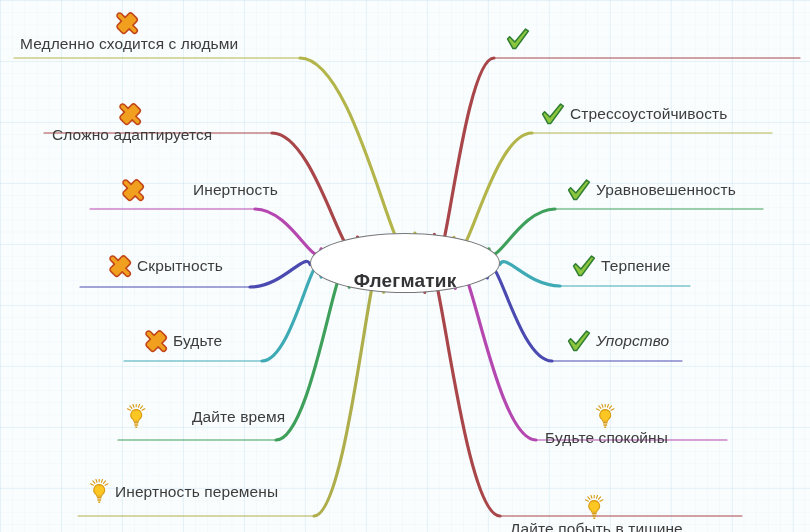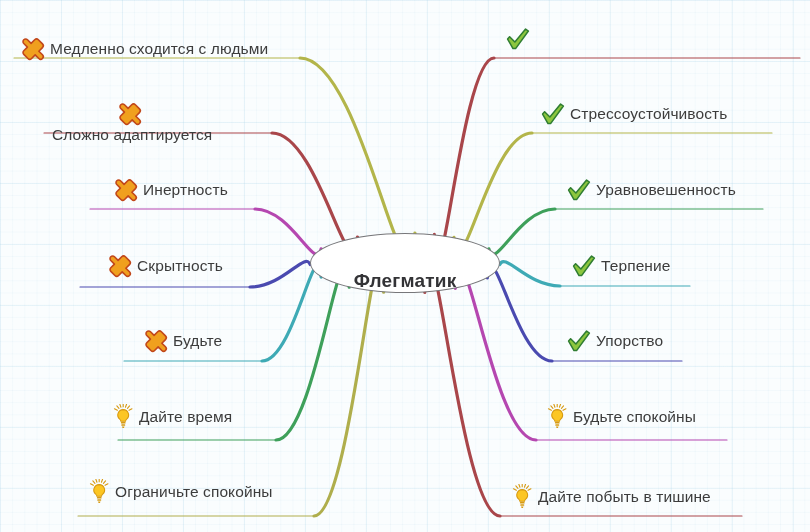--- a/index.html
+++ b/index.html
@@ -131,37 +131,37 @@
         <line x1="727" y1="440" x2="536" y2="440" stroke="#b547b0" stroke-width="1.15" stroke-linecap="round"></line>
         <path d="M 536 440 C 491.63828155618495 440, 461.7949436939821 194.4751374732023, 455.34 288.44" fill="none" stroke="#b547b0" stroke-width="3.2" stroke-linecap="round"></path>
       </g>
       <g>
         <line x1="742" y1="516" x2="500" y2="516" stroke="#a9464a" stroke-width="1.15" stroke-linecap="round"></line>
         <path d="M 500 516 C 458.6133858452279 516, 430.7714817774722 153.67797339566292, 424.75 292.34" fill="none" stroke="#a9464a" stroke-width="3.2" stroke-linecap="round"></path>
       </g>
     </svg>
 
   <div id="node-layer">
-      <div class="node" style="left: 20px; top: 36px; height: 26px;">
+      <div class="node" style="left: 20px; top: 10px; height: 26px; flex-direction: column;">
         <svg class="node-icon" width="26" height="26" viewBox="0 0 26 26">
           <g transform="rotate(45 13 13)">
             <path d="M10.1 2.4h5.8a2.6 2.6 0 0 1 2.6 2.6v5.1h5.1a2.6 2.6 0 0 1 2.6 2.6v0 a2.6 2.6 0 0 1-2.6 2.6h-5.1v5.1a2.6 2.6 0 0 1-2.6 2.6h-5.8a2.6 2.6 0 0 1-2.6-2.6v-5.1H2.4A2.6 2.6 0 0 1-0.2 12.7v0a2.6 2.6 0 0 1 2.6-2.6h5.1V5A2.6 2.6 0 0 1 10.1 2.4z" transform="translate(0.2 0.3)" fill="#f0a01e" stroke="#c1471a" stroke-width="1.6" stroke-linejoin="round"></path>
           </g>
         </svg>
         <span class="node-label">Медленно сходится с людьми</span>
       </div>
       <div class="node" style="left: 52px; top: 101px; height: 26px; flex-direction: column;">
         <svg class="node-icon" width="26" height="26" viewBox="0 0 26 26">
           <g transform="rotate(45 13 13)">
             <path d="M10.1 2.4h5.8a2.6 2.6 0 0 1 2.6 2.6v5.1h5.1a2.6 2.6 0 0 1 2.6 2.6v0 a2.6 2.6 0 0 1-2.6 2.6h-5.1v5.1a2.6 2.6 0 0 1-2.6 2.6h-5.8a2.6 2.6 0 0 1-2.6-2.6v-5.1H2.4A2.6 2.6 0 0 1-0.2 12.7v0a2.6 2.6 0 0 1 2.6-2.6h5.1V5A2.6 2.6 0 0 1 10.1 2.4z" transform="translate(0.2 0.3)" fill="#f0a01e" stroke="#c1471a" stroke-width="1.6" stroke-linejoin="round"></path>
           </g>
         </svg>
         <span class="node-label">Сложно адаптируется</span>
       </div>
-      <div class="node" style="left: 113px; top: 177px; height: 26px;">
+      <div class="node" style="left: 120px; top: 177px; height: 26px; gap: 43px;">
         <svg class="node-icon" width="26" height="26" viewBox="0 0 26 26">
           <g transform="rotate(45 13 13)">
             <path d="M10.1 2.4h5.8a2.6 2.6 0 0 1 2.6 2.6v5.1h5.1a2.6 2.6 0 0 1 2.6 2.6v0 a2.6 2.6 0 0 1-2.6 2.6h-5.1v5.1a2.6 2.6 0 0 1-2.6 2.6h-5.8a2.6 2.6 0 0 1-2.6-2.6v-5.1H2.4A2.6 2.6 0 0 1-0.2 12.7v0a2.6 2.6 0 0 1 2.6-2.6h5.1V5A2.6 2.6 0 0 1 10.1 2.4z" transform="translate(0.2 0.3)" fill="#f0a01e" stroke="#c1471a" stroke-width="1.6" stroke-linejoin="round"></path>
           </g>
         </svg>
         <span class="node-label">Инертность</span>
       </div>
       <div class="node" style="left: 107px; top: 253px; height: 26px;">
         <svg class="node-icon" width="26" height="26" viewBox="0 0 26 26">
           <g transform="rotate(45 13 13)">
@@ -171,21 +171,21 @@
         <span class="node-label">Скрытность</span>
       </div>
       <div class="node" style="left: 143px; top: 328px; height: 26px;">
         <svg class="node-icon" width="26" height="26" viewBox="0 0 26 26">
           <g transform="rotate(45 13 13)">
             <path d="M10.1 2.4h5.8a2.6 2.6 0 0 1 2.6 2.6v5.1h5.1a2.6 2.6 0 0 1 2.6 2.6v0 a2.6 2.6 0 0 1-2.6 2.6h-5.1v5.1a2.6 2.6 0 0 1-2.6 2.6h-5.8a2.6 2.6 0 0 1-2.6-2.6v-5.1H2.4A2.6 2.6 0 0 1-0.2 12.7v0a2.6 2.6 0 0 1 2.6-2.6h5.1V5A2.6 2.6 0 0 1 10.1 2.4z" transform="translate(0.2 0.3)" fill="#f0a01e" stroke="#c1471a" stroke-width="1.6" stroke-linejoin="round"></path>
           </g>
         </svg>
         <span class="node-label">Будьте</span>
       </div>
-      <div class="node" style="left: 111px; top: 404px; height: 26px;">
+      <div class="node" style="left: 124px; top: 404px; height: 26px; gap: 40px;">
         <svg class="node-icon" width="24" height="26" viewBox="0 0 24 26">
           <line x1="6.37" y1="6.30" x2="3.46" y2="4.75" stroke="#d79a12" stroke-width="1.1" stroke-linecap="round"></line>
           <line x1="7.96" y1="4.34" x2="5.84" y2="1.82" stroke="#d79a12" stroke-width="1.1" stroke-linecap="round"></line>
           <line x1="9.94" y1="3.20" x2="8.81" y2="0.10" stroke="#d79a12" stroke-width="1.1" stroke-linecap="round"></line>
           <line x1="12.20" y1="2.80" x2="12.20" y2="-0.50" stroke="#d79a12" stroke-width="1.1" stroke-linecap="round"></line>
           <line x1="14.46" y1="3.20" x2="15.59" y2="0.10" stroke="#d79a12" stroke-width="1.1" stroke-linecap="round"></line>
           <line x1="16.44" y1="4.34" x2="18.56" y2="1.82" stroke="#d79a12" stroke-width="1.1" stroke-linecap="round"></line>
           <line x1="18.03" y1="6.30" x2="20.94" y2="4.75" stroke="#d79a12" stroke-width="1.1" stroke-linecap="round"></line>
           <path d="M12.2 5.6a5.4 5.4 0 0 1 3.5 9.5c-.8.7-1.1 1.3-1.2 2.1h-4.6c-.1-.8-.4-1.4-1.2-2.1a5.4 5.4 0 0 1 3.5-9.5z" fill="#fcc623" stroke="#d79a12" stroke-width="1.1"></path>
           <rect x="9.9" y="17.9" width="4.7" height="1.7" rx="0.6" fill="#d79a12"></rect>
@@ -201,21 +201,21 @@
           <line x1="9.94" y1="3.20" x2="8.81" y2="0.10" stroke="#d79a12" stroke-width="1.1" stroke-linecap="round"></line>
           <line x1="12.20" y1="2.80" x2="12.20" y2="-0.50" stroke="#d79a12" stroke-width="1.1" stroke-linecap="round"></line>
           <line x1="14.46" y1="3.20" x2="15.59" y2="0.10" stroke="#d79a12" stroke-width="1.1" stroke-linecap="round"></line>
           <line x1="16.44" y1="4.34" x2="18.56" y2="1.82" stroke="#d79a12" stroke-width="1.1" stroke-linecap="round"></line>
           <line x1="18.03" y1="6.30" x2="20.94" y2="4.75" stroke="#d79a12" stroke-width="1.1" stroke-linecap="round"></line>
           <path d="M12.2 5.6a5.4 5.4 0 0 1 3.5 9.5c-.8.7-1.1 1.3-1.2 2.1h-4.6c-.1-.8-.4-1.4-1.2-2.1a5.4 5.4 0 0 1 3.5-9.5z" fill="#fcc623" stroke="#d79a12" stroke-width="1.1"></path>
           <rect x="9.9" y="17.9" width="4.7" height="1.7" rx="0.6" fill="#d79a12"></rect>
           <rect x="10.3" y="20.2" width="3.9" height="1.6" rx="0.6" fill="#d79a12"></rect>
           <path d="M11.0 22.6h2.5l-.6 1.4h-1.3z" fill="#d79a12"></path>
         </svg>
-        <span class="node-label">Ограничьте спокойны</span>
+        <span class="node-label">Инертность перемены</span>
       </div>
       <div class="node" style="left: 505px; top: 26px; height: 26px;">
         <svg class="node-icon" width="26" height="26" viewBox="0 0 26 26">
           <path d="M2.6 13.1 L4.6 10.7 L9.9 16.0 L20.6 3.1 L23.4 5.0 L10.6 22.6 L8.0 22.6 Z" fill="#8cc63e" stroke="#2f7d32" stroke-width="1.5" stroke-linejoin="round" stroke-linecap="round"></path>
         </svg>
       </div>
       <div class="node" style="left: 540px; top: 101px; height: 26px;">
         <svg class="node-icon" width="26" height="26" viewBox="0 0 26 26">
           <path d="M2.6 13.1 L4.6 10.7 L9.9 16.0 L20.6 3.1 L23.4 5.0 L10.6 22.6 L8.0 22.6 Z" fill="#8cc63e" stroke="#2f7d32" stroke-width="1.5" stroke-linejoin="round" stroke-linecap="round"></path>
         </svg>
@@ -226,43 +226,43 @@
           <path d="M2.6 13.1 L4.6 10.7 L9.9 16.0 L20.6 3.1 L23.4 5.0 L10.6 22.6 L8.0 22.6 Z" fill="#8cc63e" stroke="#2f7d32" stroke-width="1.5" stroke-linejoin="round" stroke-linecap="round"></path>
         </svg>
         <span class="node-label">Уравновешенность</span>
       </div>
       <div class="node" style="left: 571px; top: 253px; height: 26px;">
         <svg class="node-icon" width="26" height="26" viewBox="0 0 26 26">
           <path d="M2.6 13.1 L4.6 10.7 L9.9 16.0 L20.6 3.1 L23.4 5.0 L10.6 22.6 L8.0 22.6 Z" fill="#8cc63e" stroke="#2f7d32" stroke-width="1.5" stroke-linejoin="round" stroke-linecap="round"></path>
         </svg>
         <span class="node-label">Терпение</span>
       </div>
-      <div class="node" style="left: 566px; top: 328px; height: 26px;">
+      <div class="node" style="left: 566px; top: 328px; height: 26px; font-style: italic;">
         <svg class="node-icon" width="26" height="26" viewBox="0 0 26 26">
           <path d="M2.6 13.1 L4.6 10.7 L9.9 16.0 L20.6 3.1 L23.4 5.0 L10.6 22.6 L8.0 22.6 Z" fill="#8cc63e" stroke="#2f7d32" stroke-width="1.5" stroke-linejoin="round" stroke-linecap="round"></path>
         </svg>
         <span class="node-label">Упорство</span>
       </div>
-      <div class="node" style="left: 545px; top: 404px; height: 26px;">
+      <div class="node" style="left: 545px; top: 404px; height: 26px; flex-direction: column;">
         <svg class="node-icon" width="24" height="26" viewBox="0 0 24 26">
           <line x1="6.37" y1="6.30" x2="3.46" y2="4.75" stroke="#d79a12" stroke-width="1.1" stroke-linecap="round"></line>
           <line x1="7.96" y1="4.34" x2="5.84" y2="1.82" stroke="#d79a12" stroke-width="1.1" stroke-linecap="round"></line>
           <line x1="9.94" y1="3.20" x2="8.81" y2="0.10" stroke="#d79a12" stroke-width="1.1" stroke-linecap="round"></line>
           <line x1="12.20" y1="2.80" x2="12.20" y2="-0.50" stroke="#d79a12" stroke-width="1.1" stroke-linecap="round"></line>
           <line x1="14.46" y1="3.20" x2="15.59" y2="0.10" stroke="#d79a12" stroke-width="1.1" stroke-linecap="round"></line>
           <line x1="16.44" y1="4.34" x2="18.56" y2="1.82" stroke="#d79a12" stroke-width="1.1" stroke-linecap="round"></line>
           <line x1="18.03" y1="6.30" x2="20.94" y2="4.75" stroke="#d79a12" stroke-width="1.1" stroke-linecap="round"></line>
           <path d="M12.2 5.6a5.4 5.4 0 0 1 3.5 9.5c-.8.7-1.1 1.3-1.2 2.1h-4.6c-.1-.8-.4-1.4-1.2-2.1a5.4 5.4 0 0 1 3.5-9.5z" fill="#fcc623" stroke="#d79a12" stroke-width="1.1"></path>
           <rect x="9.9" y="17.9" width="4.7" height="1.7" rx="0.6" fill="#d79a12"></rect>
           <rect x="10.3" y="20.2" width="3.9" height="1.6" rx="0.6" fill="#d79a12"></rect>
           <path d="M11.0 22.6h2.5l-.6 1.4h-1.3z" fill="#d79a12"></path>
         </svg>
         <span class="node-label">Будьте спокойны</span>
       </div>
-      <div class="node" style="left: 510px; top: 484px; height: 26px;">
+      <div class="node" style="left: 510px; top: 495px; height: 26px; flex-direction: column;">
         <svg class="node-icon" width="24" height="26" viewBox="0 0 24 26">
           <line x1="6.37" y1="6.30" x2="3.46" y2="4.75" stroke="#d79a12" stroke-width="1.1" stroke-linecap="round"></line>
           <line x1="7.96" y1="4.34" x2="5.84" y2="1.82" stroke="#d79a12" stroke-width="1.1" stroke-linecap="round"></line>
           <line x1="9.94" y1="3.20" x2="8.81" y2="0.10" stroke="#d79a12" stroke-width="1.1" stroke-linecap="round"></line>
           <line x1="12.20" y1="2.80" x2="12.20" y2="-0.50" stroke="#d79a12" stroke-width="1.1" stroke-linecap="round"></line>
           <line x1="14.46" y1="3.20" x2="15.59" y2="0.10" stroke="#d79a12" stroke-width="1.1" stroke-linecap="round"></line>
           <line x1="16.44" y1="4.34" x2="18.56" y2="1.82" stroke="#d79a12" stroke-width="1.1" stroke-linecap="round"></line>
           <line x1="18.03" y1="6.30" x2="20.94" y2="4.75" stroke="#d79a12" stroke-width="1.1" stroke-linecap="round"></line>
           <path d="M12.2 5.6a5.4 5.4 0 0 1 3.5 9.5c-.8.7-1.1 1.3-1.2 2.1h-4.6c-.1-.8-.4-1.4-1.2-2.1a5.4 5.4 0 0 1 3.5-9.5z" fill="#fcc623" stroke="#d79a12" stroke-width="1.1"></path>
           <rect x="9.9" y="17.9" width="4.7" height="1.7" rx="0.6" fill="#d79a12"></rect>

